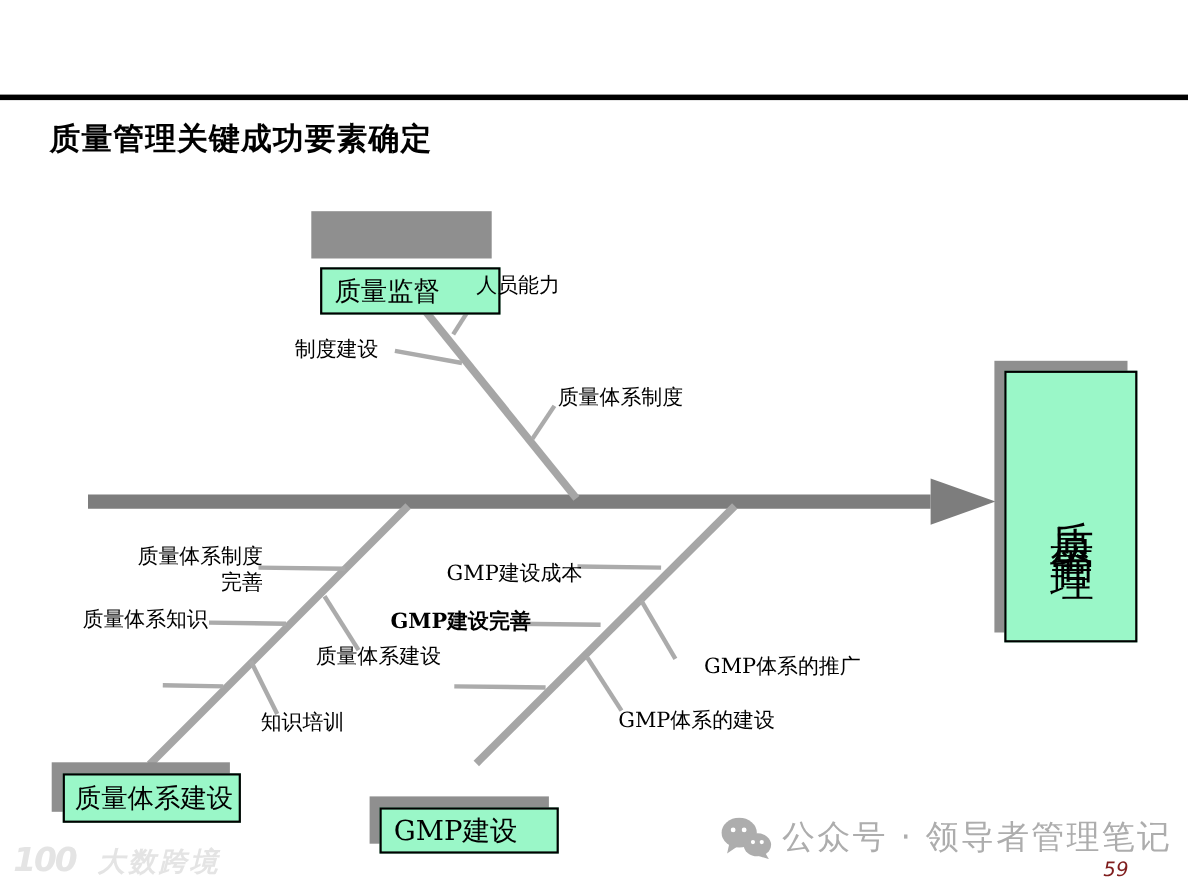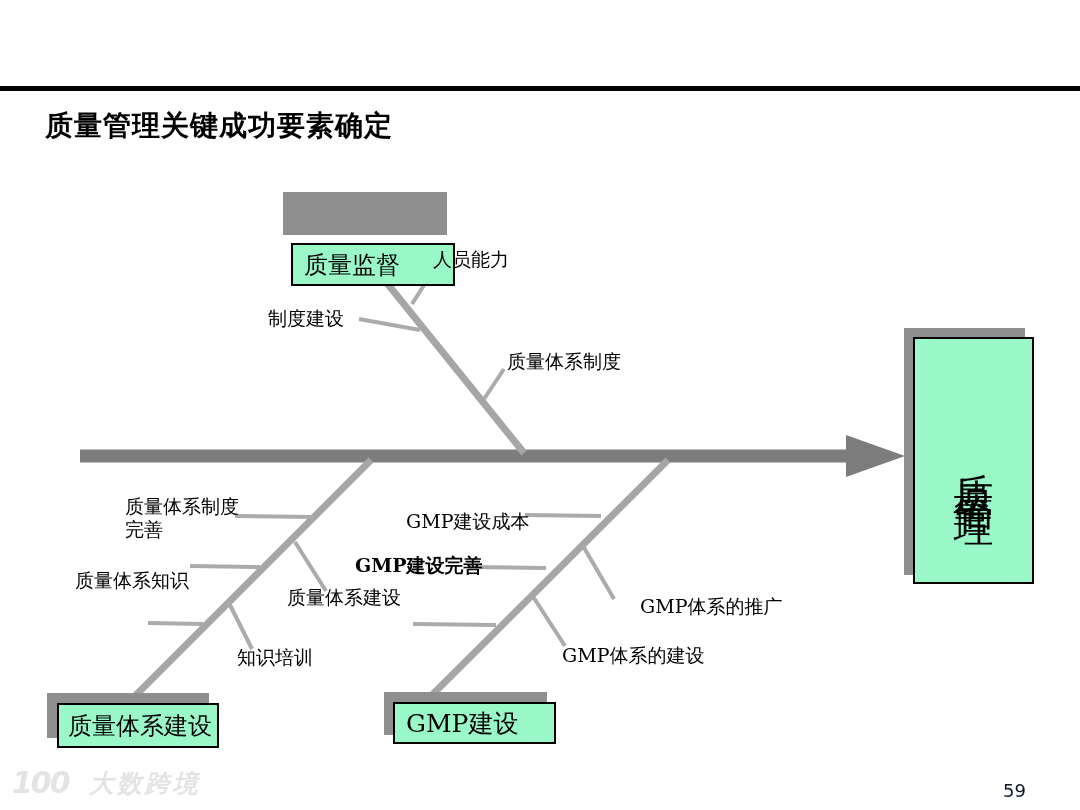--- a/index.html
+++ b/index.html
@@ -31,63 +31,64 @@
   .sbox .green{
     position:absolute;background:var(--box-fill);border:2px solid var(--box-border);
     box-sizing:border-box;display:flex;align-items:center;color:#000;
   }
   .cause-top   {left:283px;top:192px;width:180px;height:60px;}
   .cause-top    .shadow{width:164px;height:43px;}
   .cause-top    .green {left:8px;top:9px;width:164px;height:43px;font-size:24px;padding-left:11px;margin-top:42px;}
   .cause-left  {left:47px;top:693px;width:180px;height:62px;}
   .cause-left   .shadow{width:162px;height:45px;}
   .cause-left   .green {left:10px;top:10px;width:162px;height:45px;font-size:24px;padding-left:9px;}
-  .cause-gmp   {left:336px;top:692px;width:182px;height:60px;margin-left:48px;}
+  .cause-gmp   {left:336px;top:724px;width:182px;height:60px;}
   .cause-gmp    .shadow{width:163px;height:43px;}
   .cause-gmp    .green {left:9px;top:10px;width:163px;height:42px;font-size:25px;padding-left:11px;}
   .effect-box  {left:904px;top:328px;width:140px;height:266px;}
   .effect-box   .shadow{width:121px;height:247px;}
   .effect-box   .green {
     left:9px;top:9px;width:121px;height:247px;
     justify-content:center;
     font-size:40px;line-height:121px;
     writing-mode:vertical-rl;text-orientation:upright;letter-spacing:12px;
     padding-top:8px;
   }
 
   .factor{
-    position:absolute;font-size:19px;color:#000;line-height:23px;white-space:pre-line;
+    position:absolute;font-size:19px;color:#000;line-height:23px;white-space:pre-line;text-align:right;
   }
   .f-people      {left:433px;top:248px;}
   .f-system      {left:268px;top:307px;}
   .f-supcost     {left:507px;top:350px;}
   .f-regulation  {left:125px;top:495px;}
-  .f-knowledge   {left:75px;top:552px;margin-top:17px;}
+  .f-knowledge   {left:75px;top:552px;}
   .f-newsystem   {left:40px;top:611px;}
   .f-training    {left:237px;top:646px;}
   .f-qsbuild     {left:287px;top:586px;}
   .f-gmpcost     {left:406px;top:510px;}
   .f-gmpperfect  {left:355px;top:554px;font-weight:bold;}
   .f-gmppromo    {left:620px;top:595px;margin-left:20px;}
   .f-gmpbuild    {left:562px;top:644px;}
 
   .wm-left{
     position:absolute;left:12px;top:768px;display:flex;align-items:flex-end;
     color:var(--wm-left);font-family:"DejaVu Sans","Liberation Sans",sans-serif;
   }
   .wm-left .logo{font-size:30px;font-weight:bold;font-style:italic;line-height:30px;letter-spacing:-2px;}
   .wm-left .txt{font-size:25px;font-weight:bold;letter-spacing:3px;margin-left:20px;line-height:28px;font-style:italic;}
   .wm-right{
     position:absolute;left:655px;top:742px;display:flex;align-items:center;
     color:var(--wm-right);font-family:"DejaVu Sans","Liberation Sans",sans-serif;
   }
   .wm-right .txt{font-size:30px;letter-spacing:2px;margin-left:9px;line-height:40px;}
   .page-num{
-    position:absolute;left:1003px;top:780px;font-size:18px;color:#0f172a;
+    position:absolute;left:1003px;top:780px;font-size:18px;color:#7f1d1d;
     font-family:"DejaVu Sans","Liberation Sans",sans-serif;
+    font-style:italic;
   }
 </style>
 </head>
 <body>
 
 <div class="slide">
 
   <div class="top-rule"></div>
 
   <h1 class="title">质量管理关键成功要素确定</h1>
@@ -151,16 +152,29 @@
   <div class="factor f-gmpcost">GMP建设成本</div>
   <div class="factor f-gmpperfect">GMP建设完善</div>
   <div class="factor f-gmppromo">GMP体系的推广</div>
   <div class="factor f-gmpbuild">GMP体系的建设</div>
 
   <div class="wm-left">
     <span class="logo">100</span>
     <span class="txt">大数跨境</span>
   </div>
 
+  <div class="wm-right">
+    <svg width="47" height="38" viewBox="0 0 47 38">
+      <ellipse cx="17" cy="14" rx="16" ry="13.5" fill="var(--wm-right)"></ellipse>
+      <polygon points="8,24 6,33 16,26" fill="var(--wm-right)"></polygon>
+      <circle cx="11.5" cy="11.5" r="2.2" fill="#ffffff"></circle>
+      <circle cx="21.5" cy="11.5" r="2.2" fill="#ffffff"></circle>
+      <ellipse cx="33.5" cy="25" rx="12.5" ry="10.5" fill="var(--wm-right)"></ellipse>
+      <polygon points="41,33 44,38 34,35" fill="var(--wm-right)"></polygon>
+      <circle cx="29.5" cy="22.5" r="1.9" fill="#ffffff"></circle>
+      <circle cx="37.5" cy="22.5" r="1.9" fill="#ffffff"></circle>
+    </svg>
+    <span class="txt">公众号 · 领导者管理笔记</span>
+  </div>
 
   <div class="page-num">59</div>
 
 </div>
 
 </body></html>

